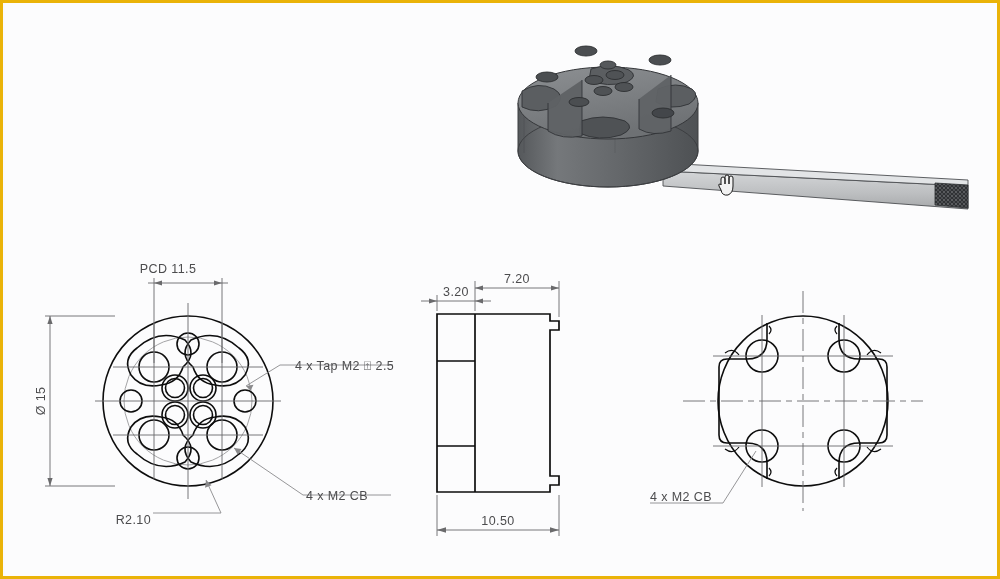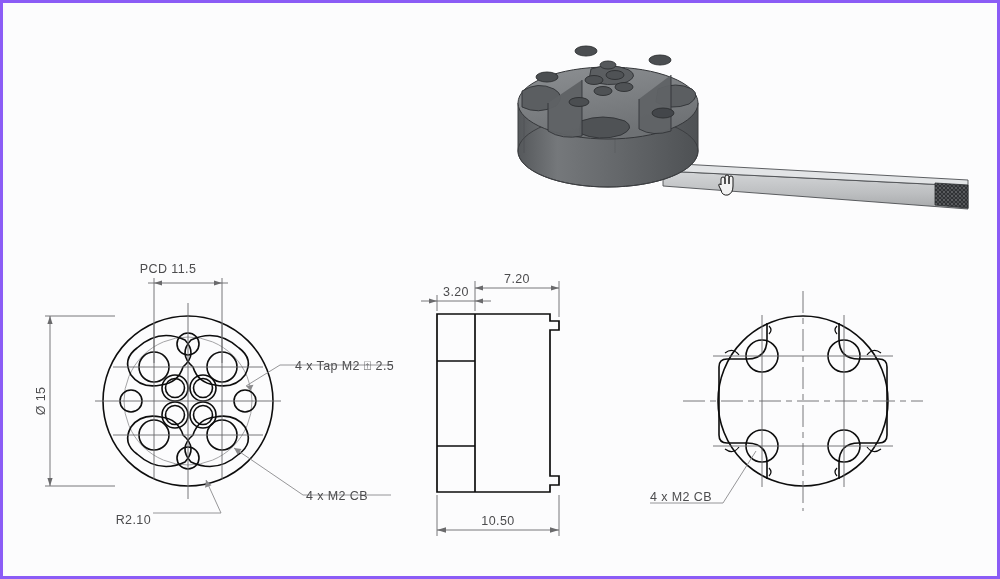--- a/index.html
+++ b/index.html
@@ -7,21 +7,21 @@
   body{
     width:1000px;height:579px;
     background:#ffffff;
     font-family:"Liberation Sans", sans-serif;
     overflow:hidden;
   }
   #app{
     position:relative;
     width:1000px;height:579px;
     box-sizing:border-box;
-    border:3px solid #8b5cf6;
+    border:3px solid #eab308;
     background:#fdfdfd;
     overflow:hidden;
   }
   #sheet{
     position:absolute;inset:0;
     background:
       linear-gradient(90deg, rgba(250,250,252,0.9) 0 2px, rgba(0,0,0,0) 2px 100%),
       #fcfcfd;
   }
   svg.layer{position:absolute;left:0;top:0;width:1000px;height:579px;overflow:visible;}

